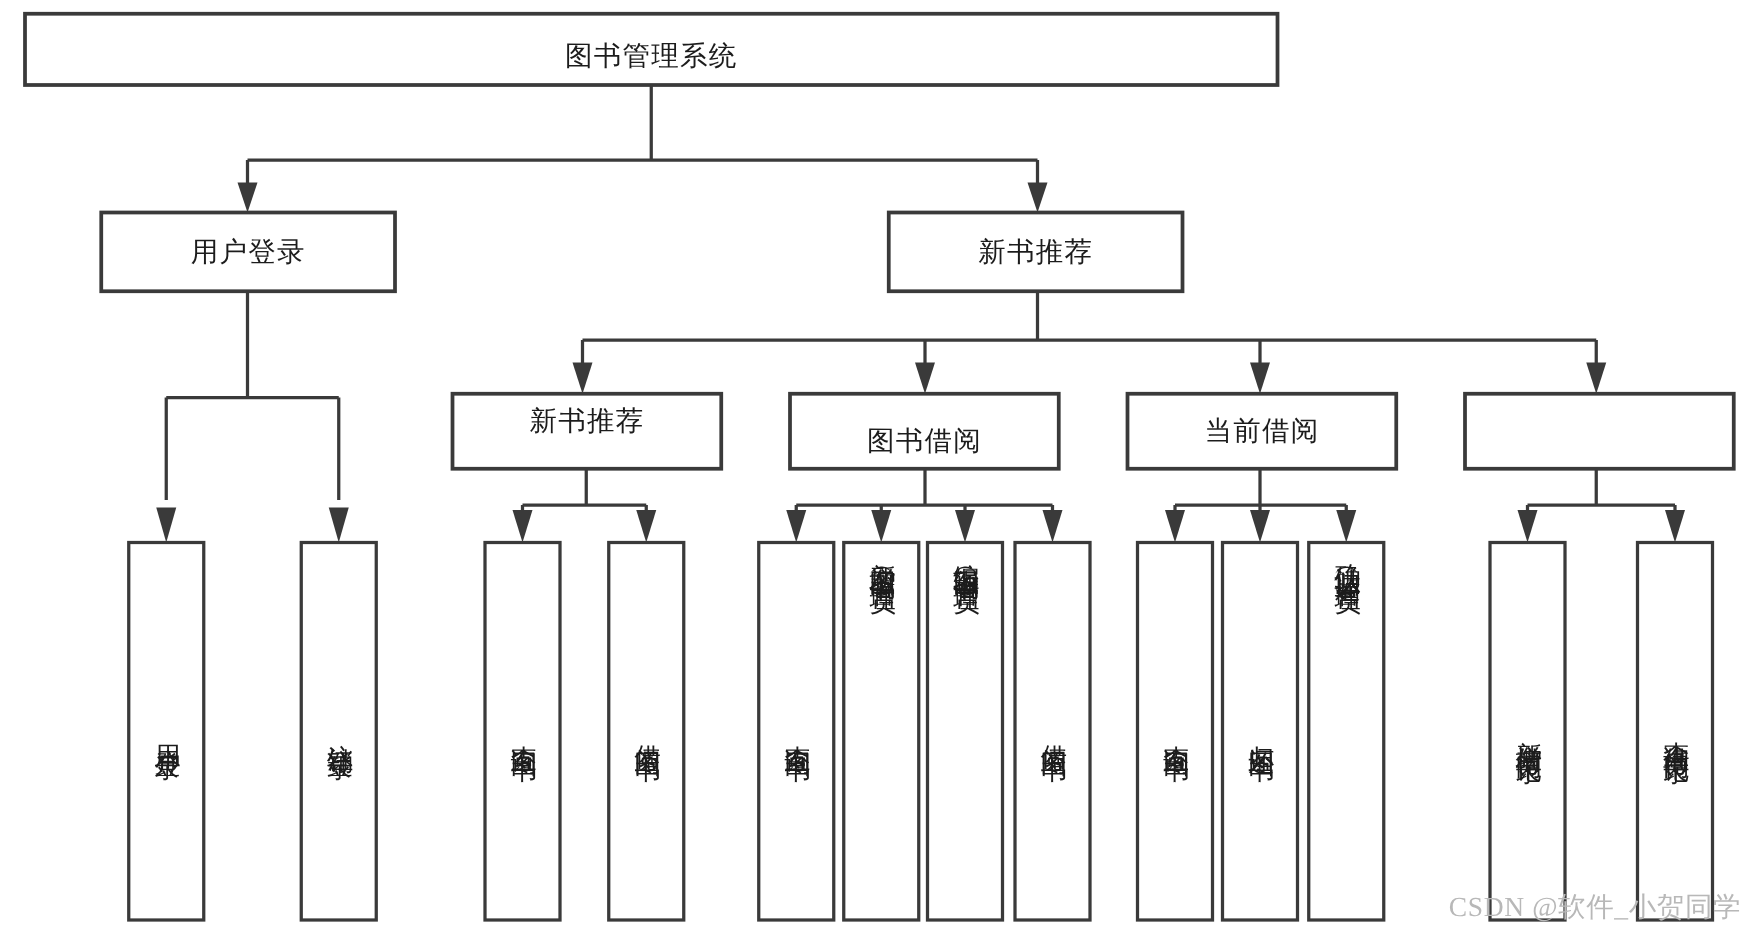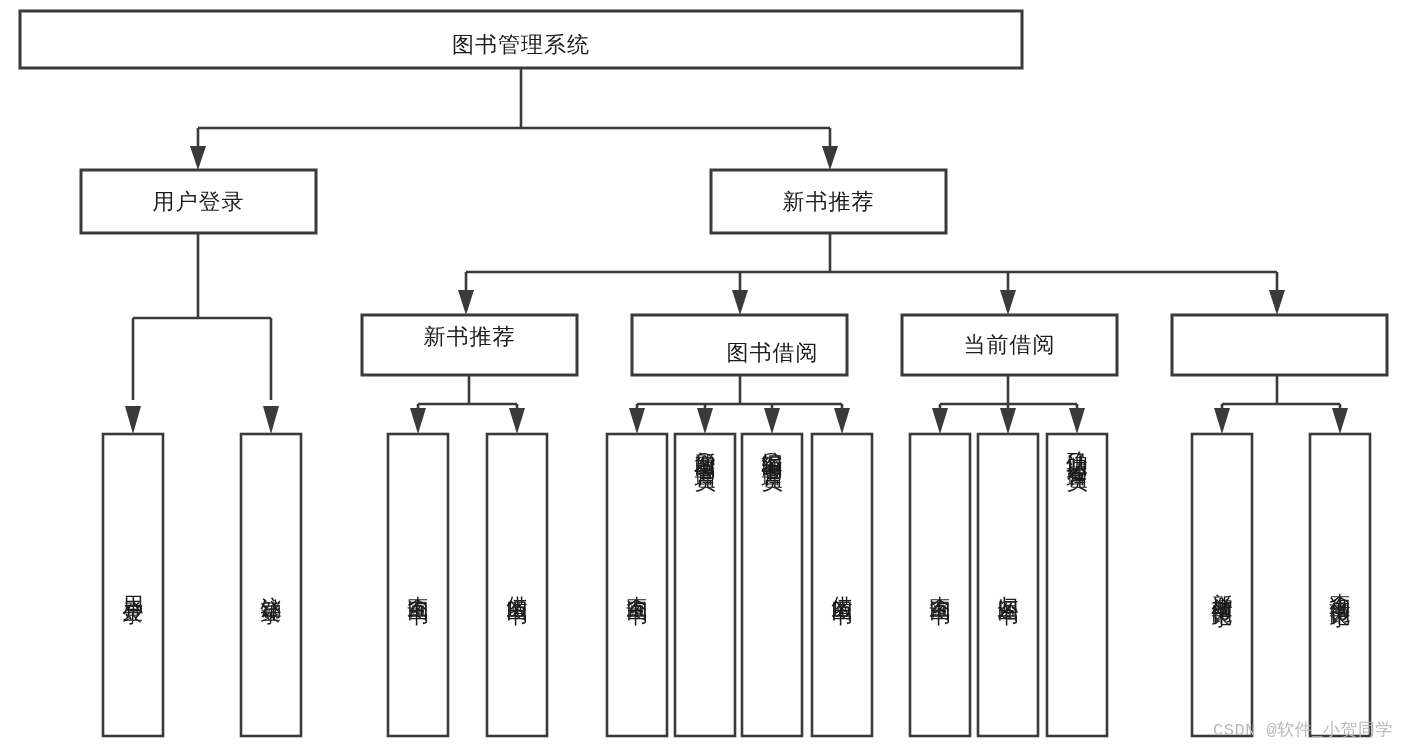--- a/index.html
+++ b/index.html
@@ -73,22 +73,22 @@
     font-family: "Liberation Sans", "DejaVu Sans", sans-serif;
     font-size: 22px;
     color: #1c1c1c;
     letter-spacing: 1px;
     white-space: nowrap;
   }
   .watermark {
     position: absolute;
     right: 12px;
     bottom: 6px;
-    font-family: Liberation Mono, monospace;
-    font-size: 17px;
+    font-family: Liberation Serif, serif;
+    font-size: 22px;
     color: #b8b8b8;
     letter-spacing: 0.5px;
     white-space: nowrap;
   }
 </style>
 </head>
 <body>
 
 <div id="diagram-root">
 
@@ -204,21 +204,21 @@
   <div class="hlabel-wrap" style="left:81px; top:170px; width:235px; height:63px;">
     <span class="hlabel-text">用户登录</span>
   </div>
   <div class="hlabel-wrap" style="left:711px; top:170px; width:235px; height:63px;">
     <span class="hlabel-text">新书推荐</span>
   </div>
 
   <div class="hlabel-wrap" style="left:362px; top:315px; width:215px; height:44px;">
     <span class="hlabel-text">新书推荐</span>
   </div>
-  <div class="hlabel-wrap" style="left:665px; top:315px; width:215px; height:76px;">
+  <div class="hlabel-wrap" style="left:632px; top:315px; width:215px; height:76px;">
     <span class="hlabel-text">图书借阅</span>
   </div>
   <div class="hlabel-wrap" style="left:902px; top:315px; width:215px; height:60px;border-radius:12px;">
     <span class="hlabel-text">当前借阅</span>
   </div>
 
   <div class="vlabel-wrap" style="left:103px; top:434px; width:60px; height:302px;">
     <span class="vlabel-text">用户登录</span>
   </div>
   <div class="vlabel-wrap" style="left:241px; top:434px; width:60px; height:302px;">

